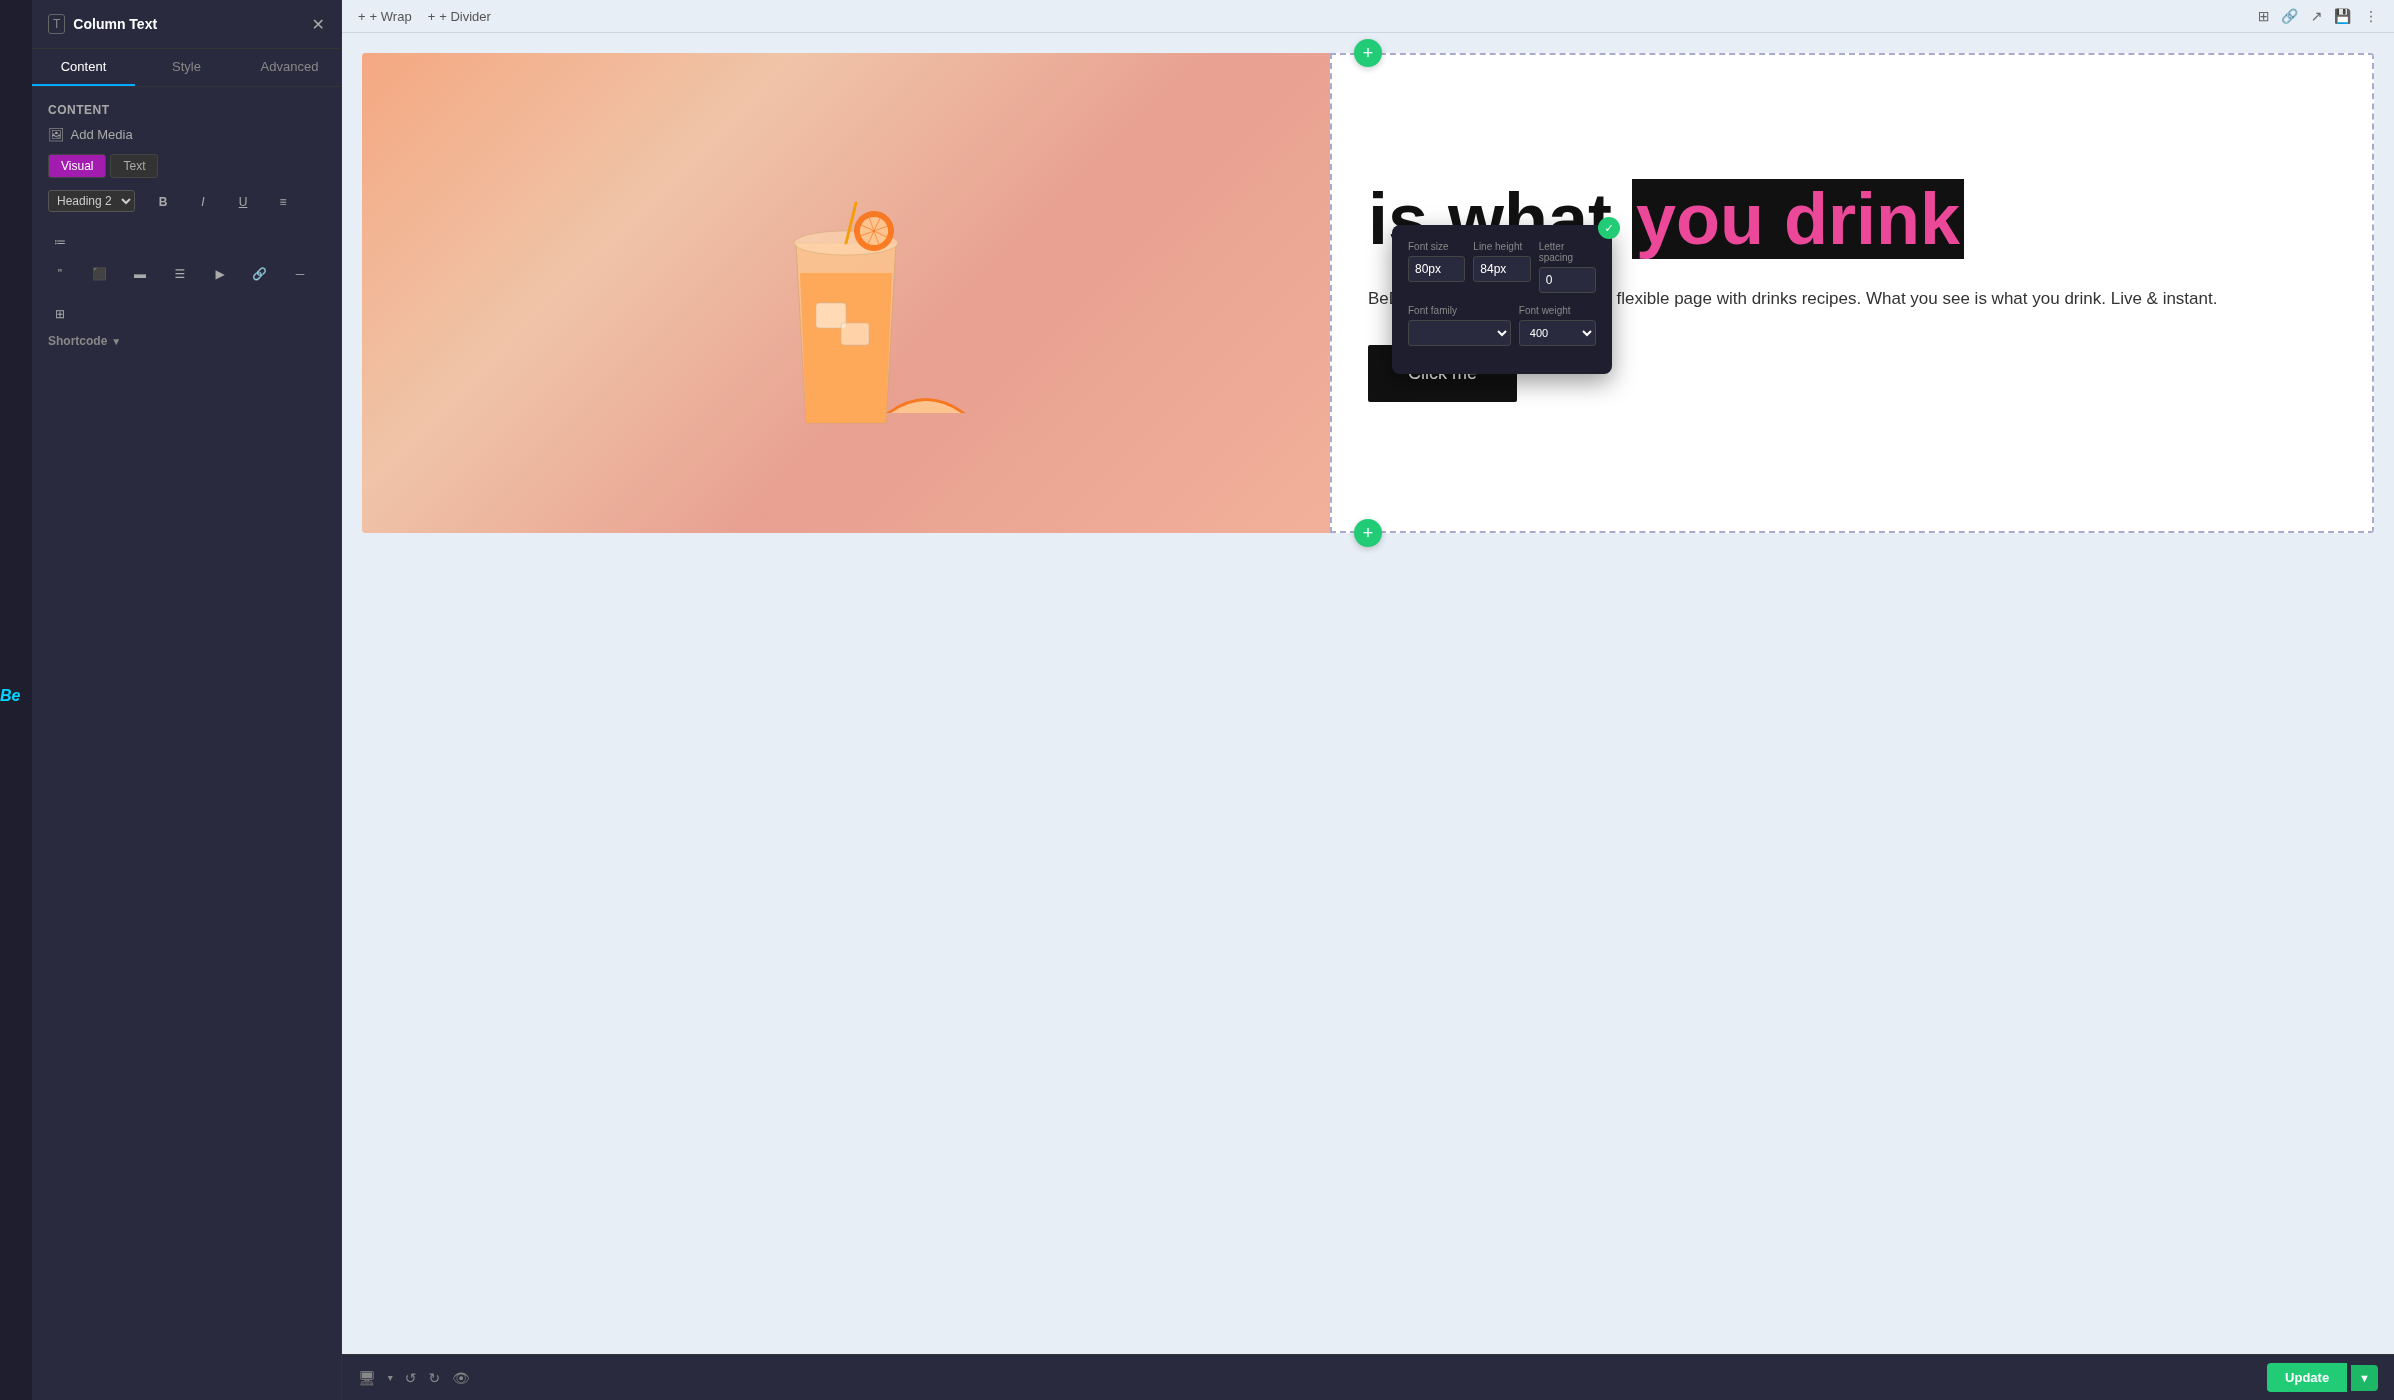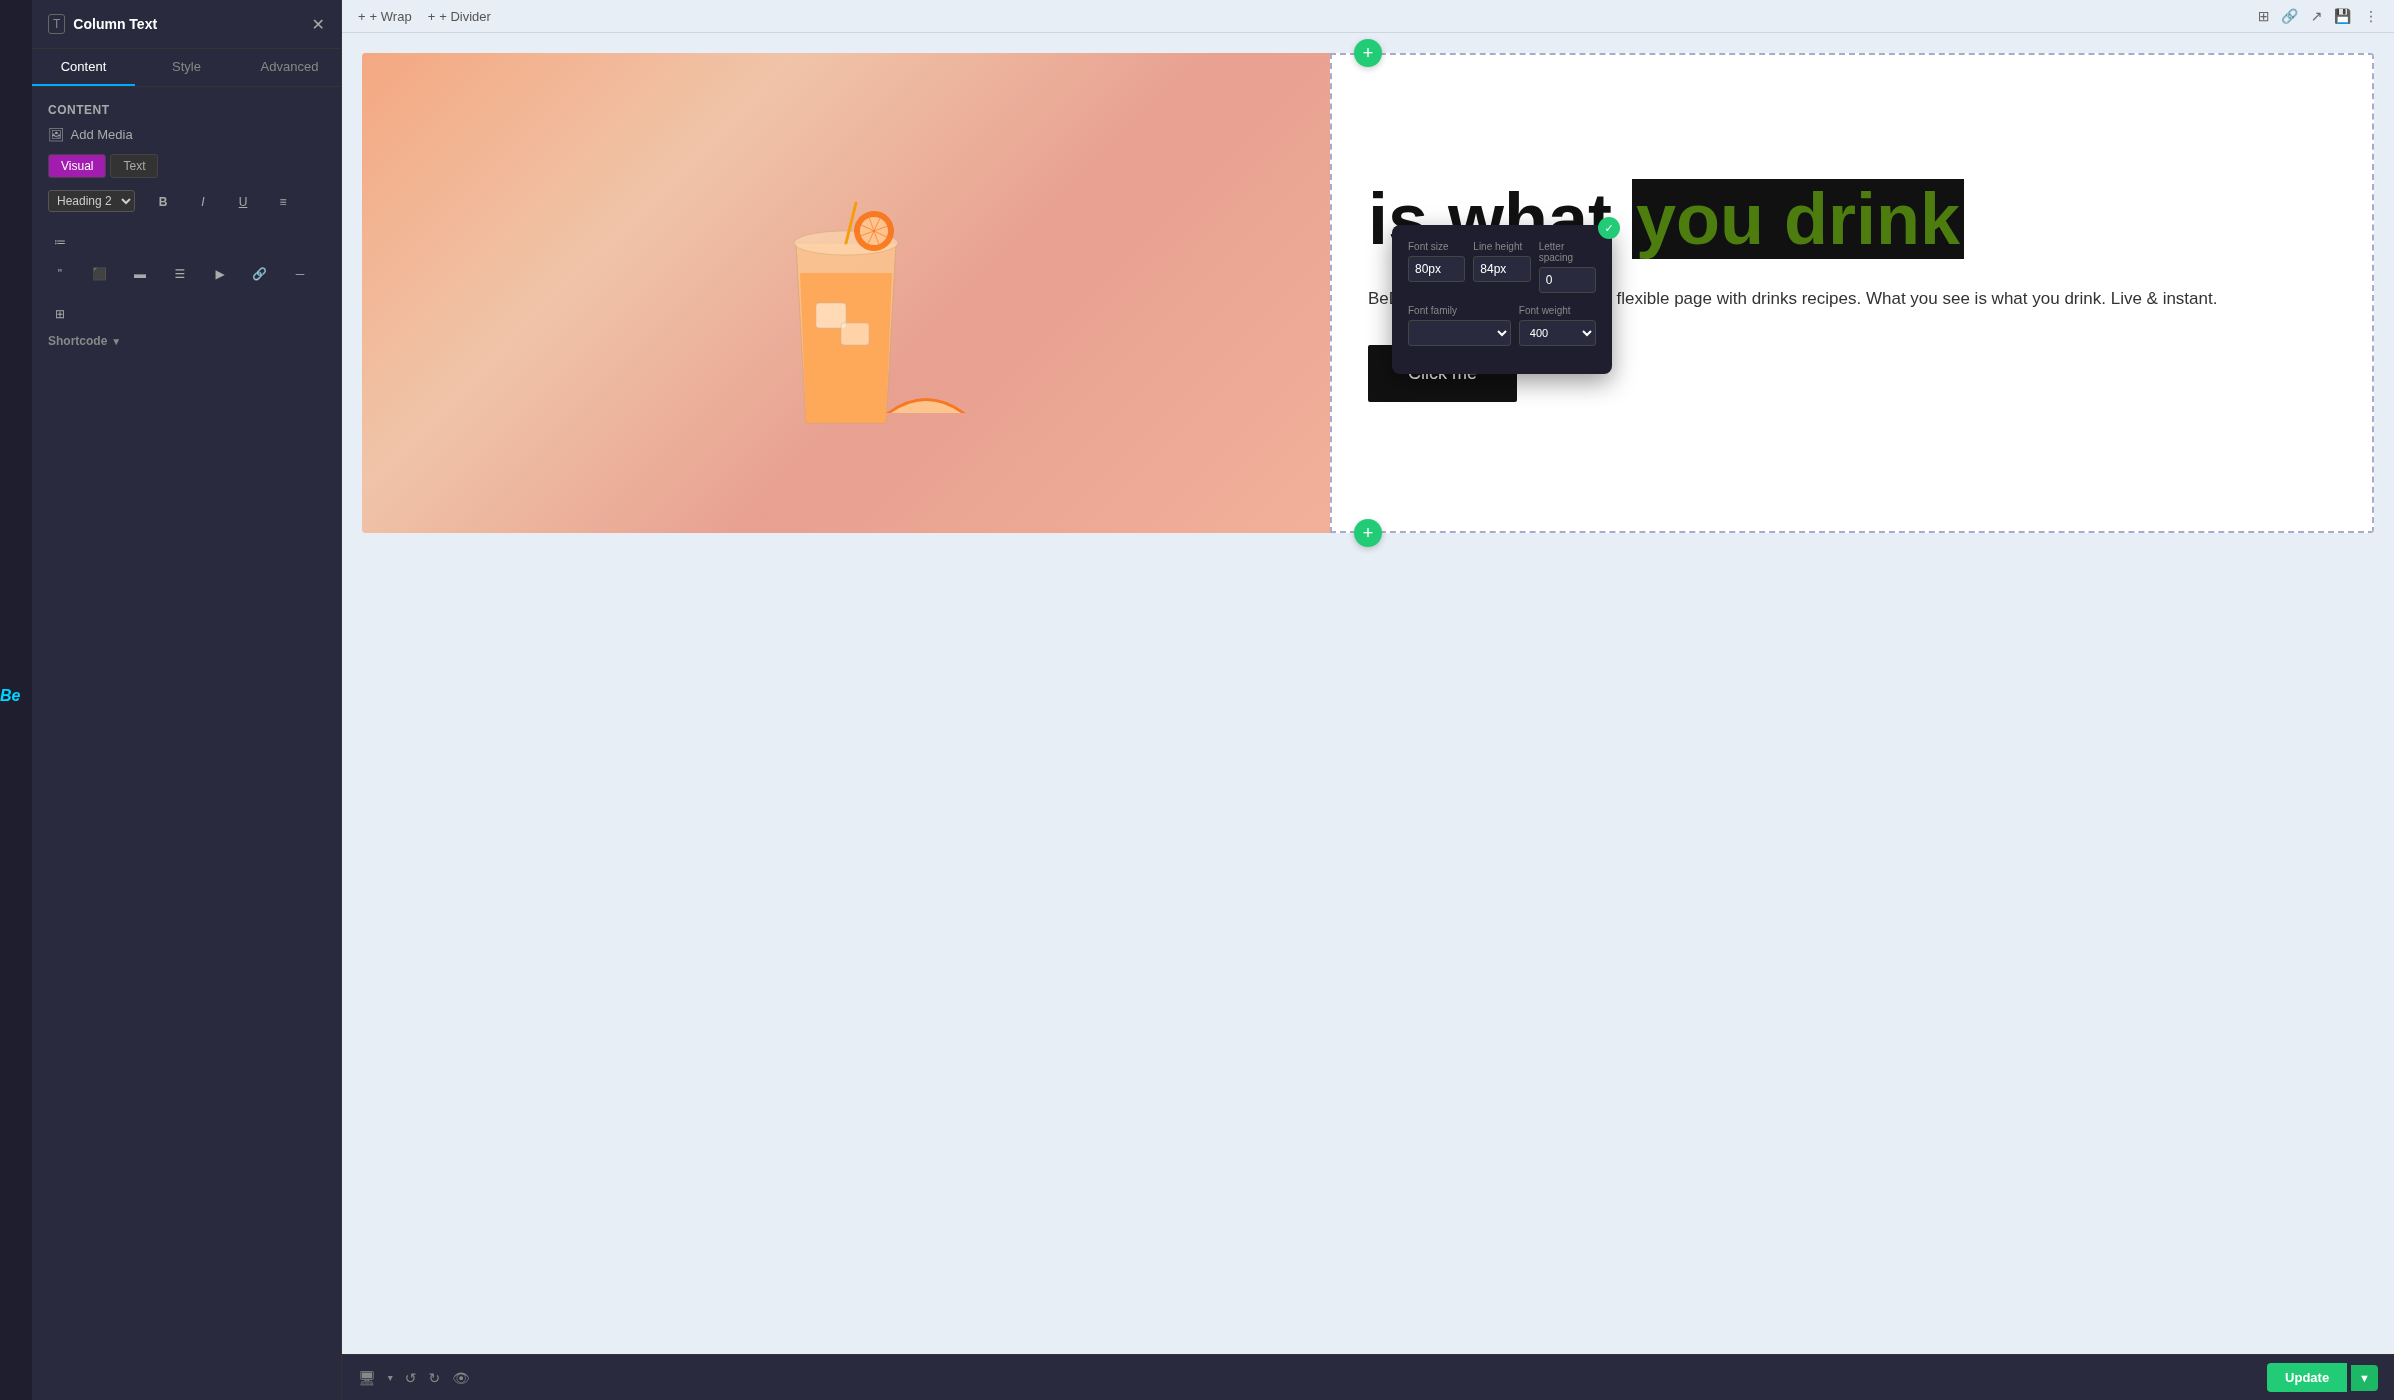--- a/index.html
+++ b/index.html
@@ -306,21 +306,21 @@
     .heading-text {
       font-size: 72px;
       font-weight: 700;
       line-height: 1.15;
       color: #111;
       margin-bottom: 24px;
       position: relative;
     }
     .heading-highlight {
       background: #111;
-      color: #4d7c0f;
+      color: #ec4899;
       padding: 0 4px;
     }
     .body-text {
       font-size: 17px;
       color: #333;
       line-height: 1.7;
       margin-bottom: 32px;
     }
     .cta-button {
       background: #111;

